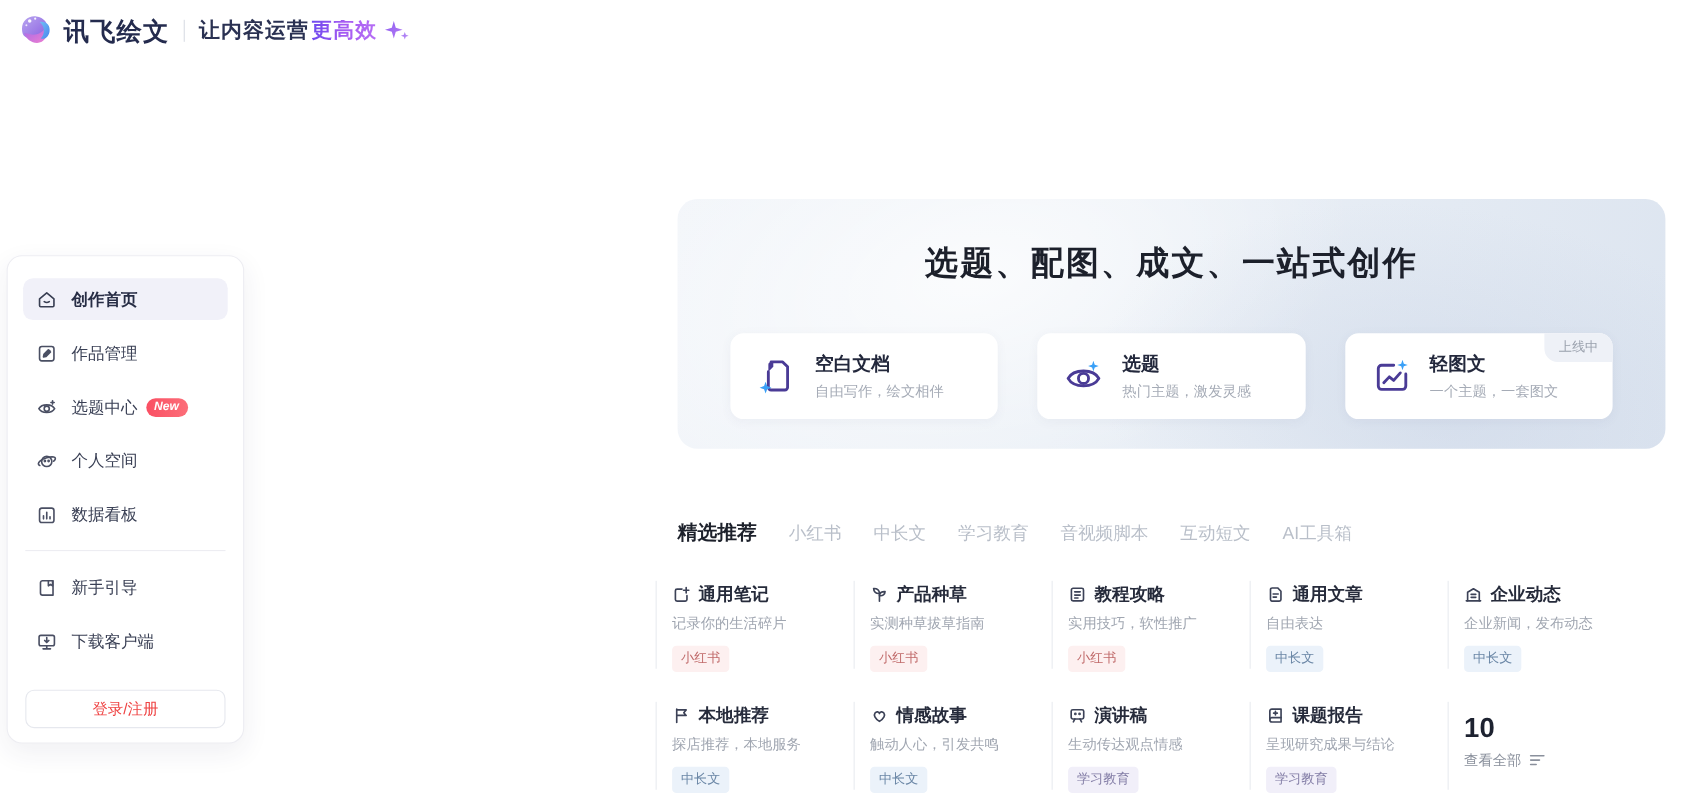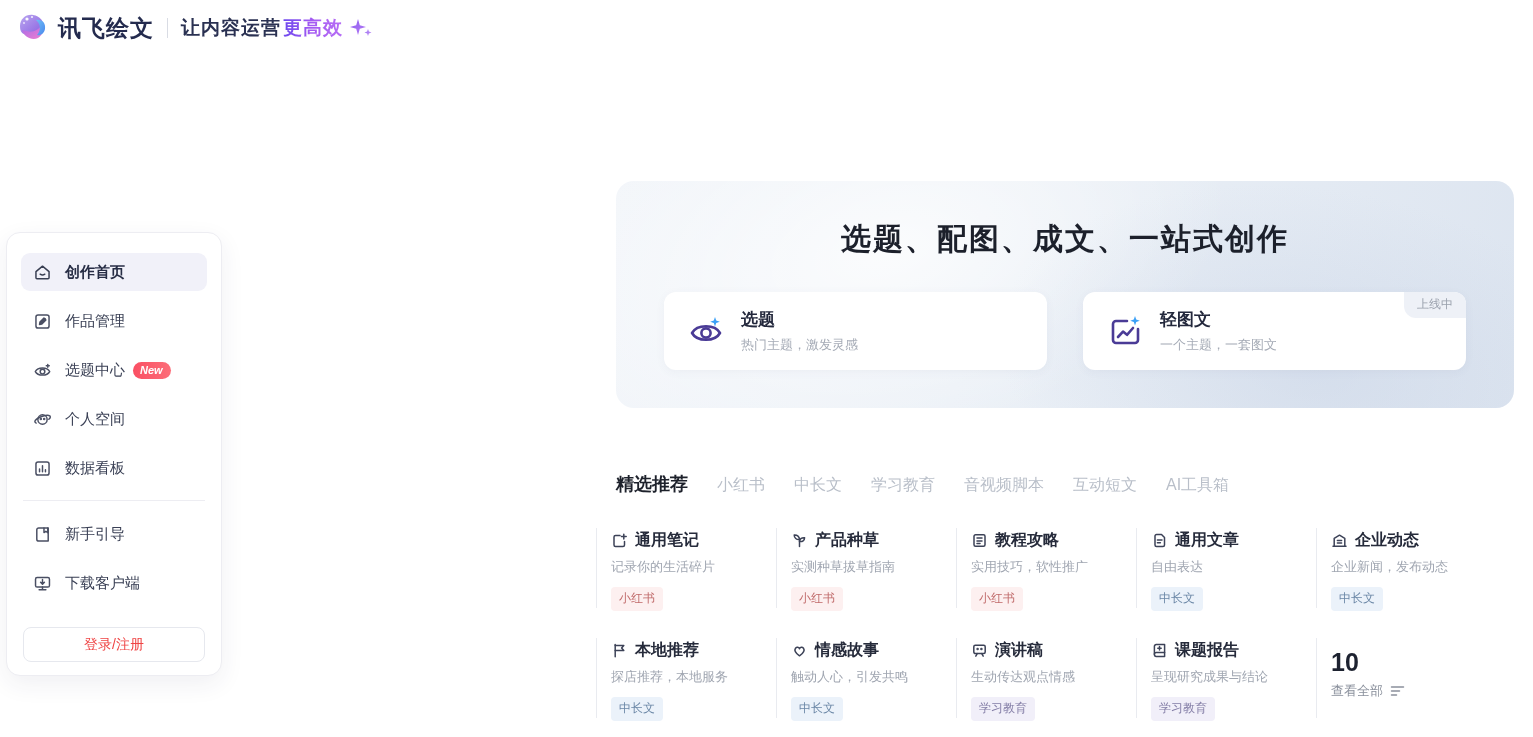--- a/index.html
+++ b/index.html
@@ -45,21 +45,21 @@
     transform:rotate(-12deg); }
   .banner::after { content:""; position:absolute; right:-120px; bottom:-140px; width:640px; height:360px;
     background:radial-gradient(closest-side,rgba(196,208,228,.45),rgba(196,208,228,0));
     transform:rotate(8deg); }
   .banner-title { position:relative; z-index:2; text-align:center; margin-top:38px;
     font-size:30px; font-weight:700; color:#1c202b; letter-spacing:2px; }
   .banner-cards { position:absolute; z-index:2; left:48px; top:111px; width:802px;
     display:flex; gap:36px; }
   .b-card { position:relative; flex:1; height:78px; background:#fff; border-radius:12px;
     display:flex; align-items:center; padding:0 22px;
-    box-shadow:0 2px 10px rgba(70,80,120,.05); cursor:pointer; }
+    box-shadow:0 2px 10px rgba(70,80,120,.05); cursor:pointer;margin-top:11px; }
   .b-ico { width:40px; height:40px; margin-right:15px; flex:0 0 auto; display:flex; }
   .b-title { font-size:17px; font-weight:700; color:#23283c; }
   .b-sub { font-size:13px; color:#a5abb6; margin-top:5px; }
   .corner-badge { position:absolute; top:0; right:0; background:#eef1f7; color:#9aa1ad;
     font-size:12px; padding:4px 13px 5px; border-radius:0 12px 0 12px; }
 
   
   .tabs { position:absolute; left:616px; top:472px; display:flex; align-items:flex-end; gap:29px; }
   .tab { font-size:16px; color:#b9bfc9; cursor:pointer; padding-bottom:2px; }
   .tab.active { font-size:18px; font-weight:700; color:#1d212b; }
@@ -211,20 +211,33 @@
     <button class="login-btn">登录/注册</button>
   </div>
 
   <div class="main">
 
     <div class="banner">
       <div class="banner-title">选题、配图、成文、一站式创作</div>
 
       <div class="banner-cards">
 
+        <div class="b-card">
+          <span class="b-ico">
+            <svg viewBox="0 0 40 40" width="40" height="40" fill="none" stroke="#4a3b96" stroke-width="2.6" stroke-linecap="round" stroke-linejoin="round">
+              <path d="M15 7 H25.5 L30 11.5 V30 a2.5 2.5 0 0 1 -2.5 2.5 H15 a2.5 2.5 0 0 1 -2.5 -2.5 V16"></path>
+              <path d="M12.5 16 L17 11.5 V7 H15 a2.5 2.5 0 0 0 -2.5 2.5 Z" fill="#4a3b96" stroke="none"></path>
+              <path d="M10 25 L11.4 29 L15.4 30.4 L11.4 31.8 L10 35.8 L8.6 31.8 L4.6 30.4 L8.6 29 Z" fill="#3aa0f7" stroke="none"></path>
+            </svg>
+          </span>
+          <div>
+            <div class="b-title">空白文档</div>
+            <div class="b-sub">自由写作，绘文相伴</div>
+          </div>
+        </div>
 
         <div class="b-card">
           <span class="b-ico">
             <svg viewBox="0 0 40 40" width="40" height="40" fill="none" stroke="#4a3b96" stroke-width="2.6" stroke-linecap="round" stroke-linejoin="round">
               <path d="M6 22 C11 13 29 13 34 22 C29 31 11 31 6 22 Z"></path>
               <circle cx="20" cy="22" r="4.6"></circle>
               <path d="M29 6 L30.2 9.6 L33.8 10.8 L30.2 12 L29 15.6 L27.8 12 L24.2 10.8 L27.8 9.6 Z" fill="#3aa0f7" stroke="none"></path>
             </svg>
           </span>
           <div>

